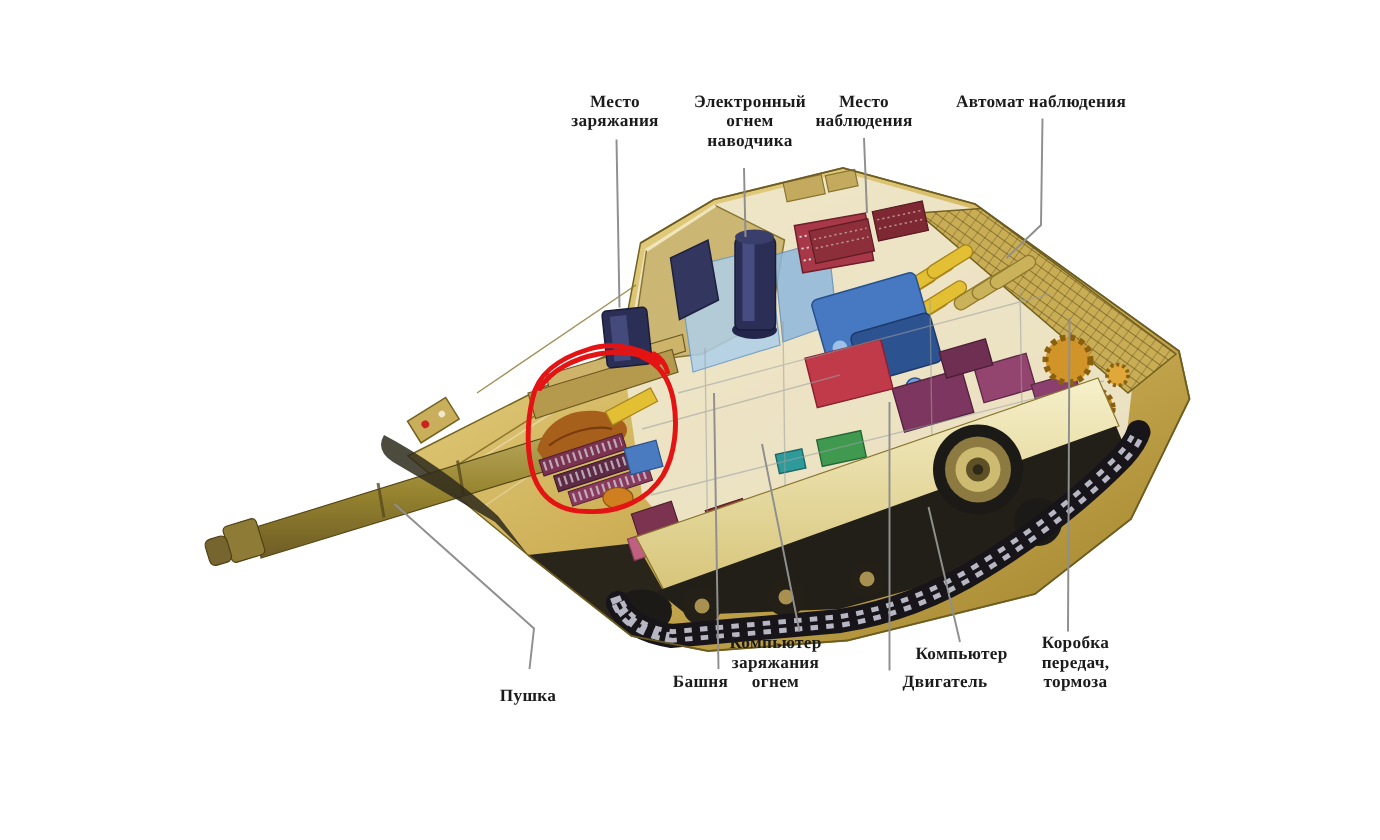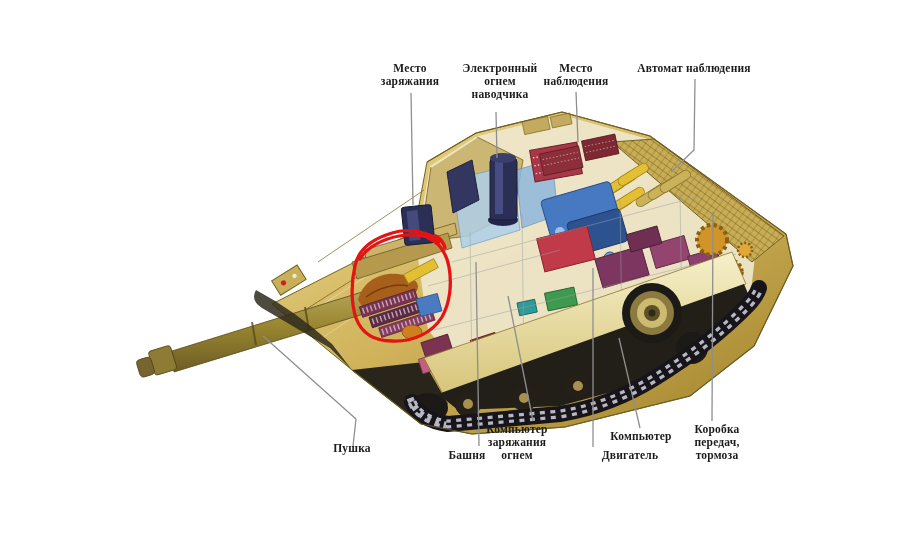--- a/index.html
+++ b/index.html
@@ -248,21 +248,21 @@
       <span>огнем</span>
       <span>наводчика</span>
     </div>
     <div class="lbl" style="left:576px;top:62px">
       <span>Место</span>
       <span>наблюдения</span>
     </div>
     <div class="lbl" style="left:694px;top:62px">
       <span>Автомат наблюдения</span>
     </div>
-    <div class="lbl" style="left:352px;top:442px">
+    <div class="lbl" style="left:352px;top:458px">
       <span>Пушка</span>
     </div>
     <div class="lbl" style="left:467px;top:449px">
       <span>Башня</span>
     </div>
     <div class="lbl" style="left:517px;top:423px">
       <span>Компьютер</span>
       <span>заряжания</span>
       <span>огнем</span>
     </div>

